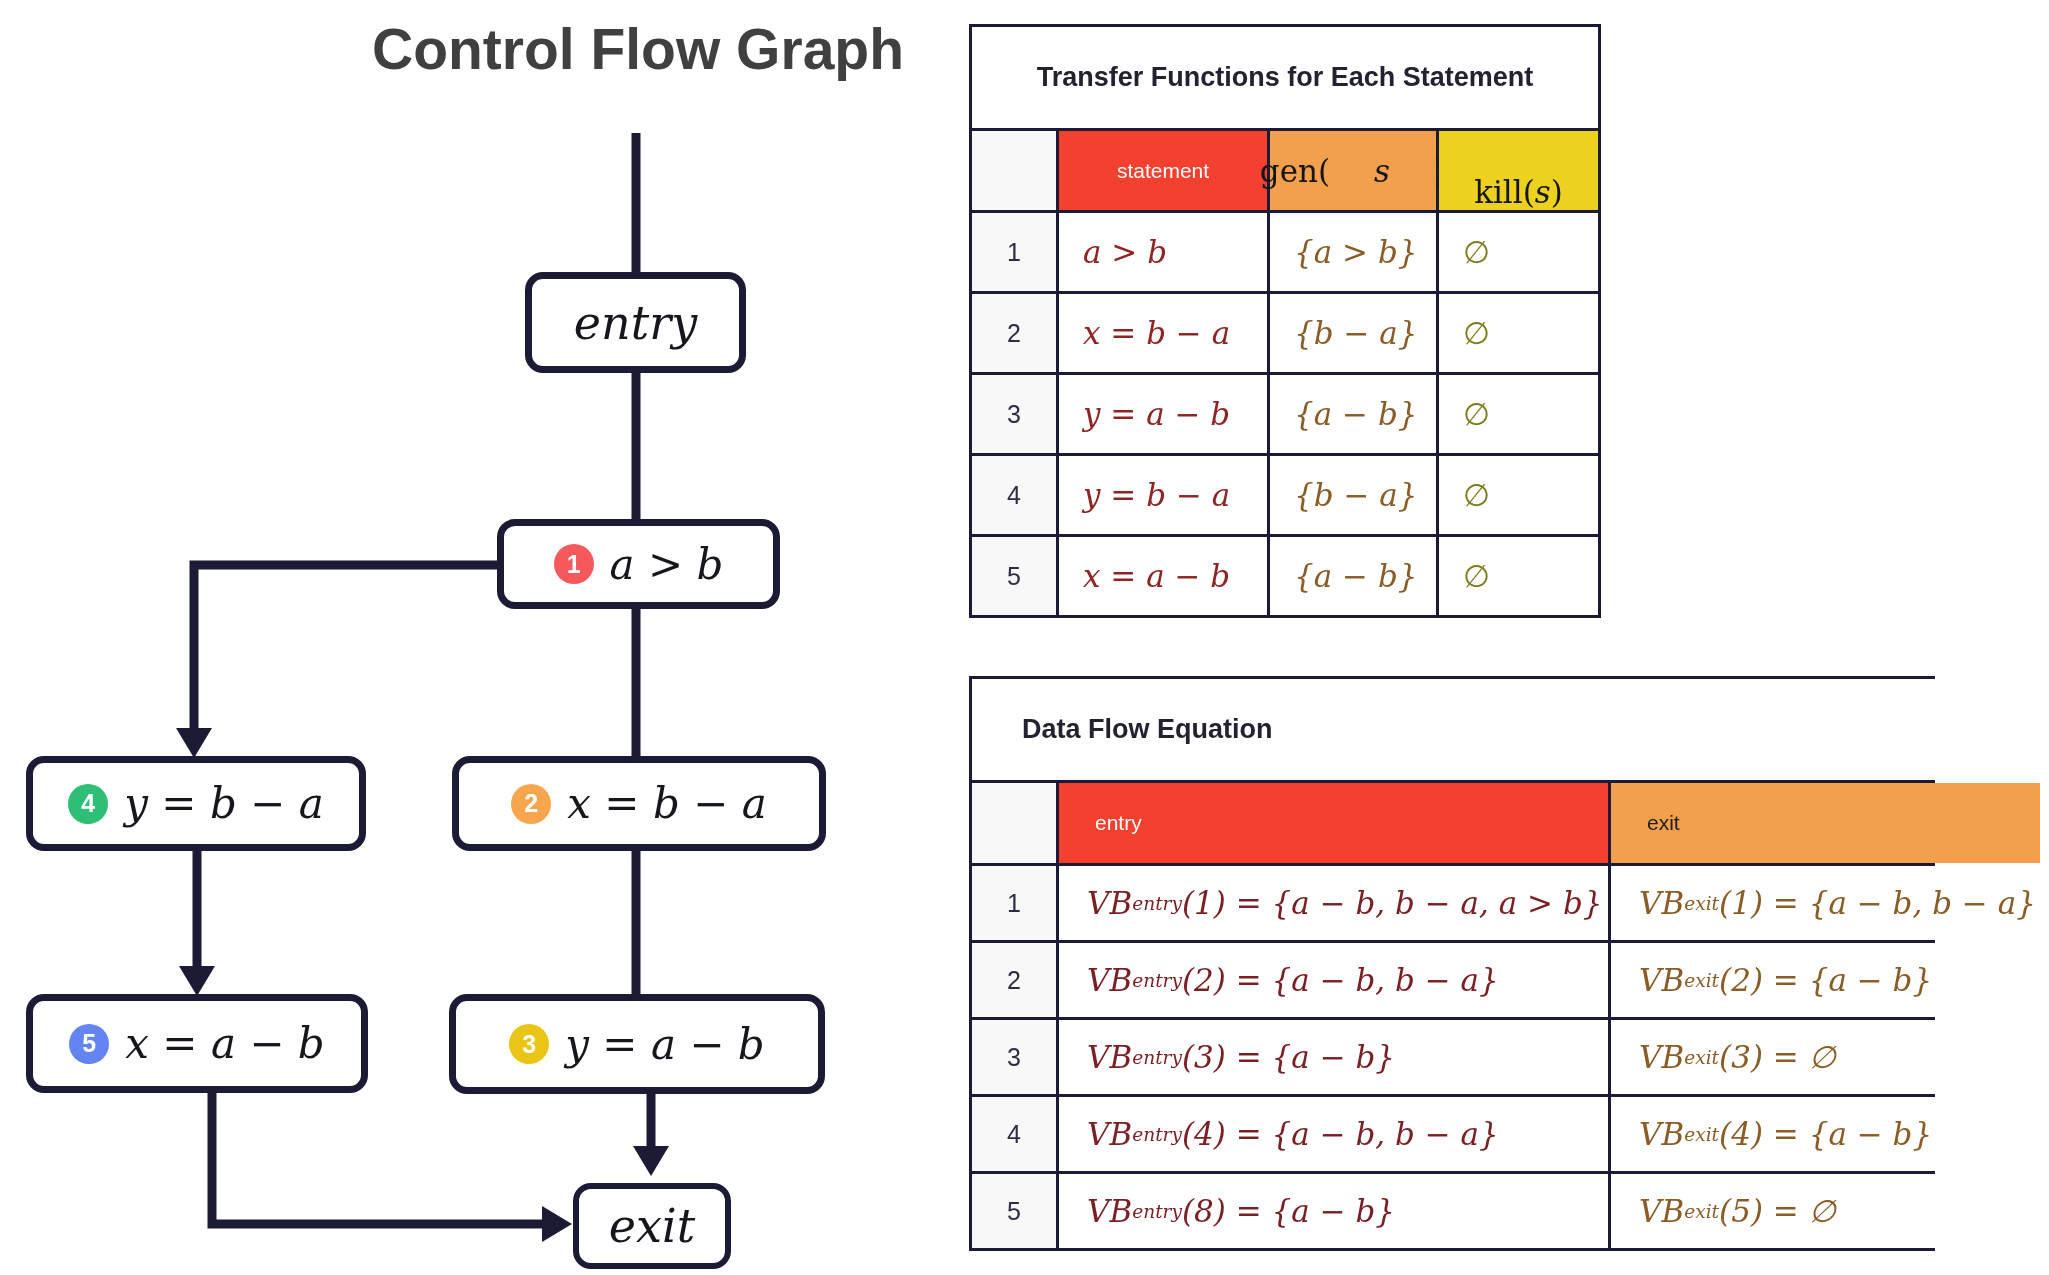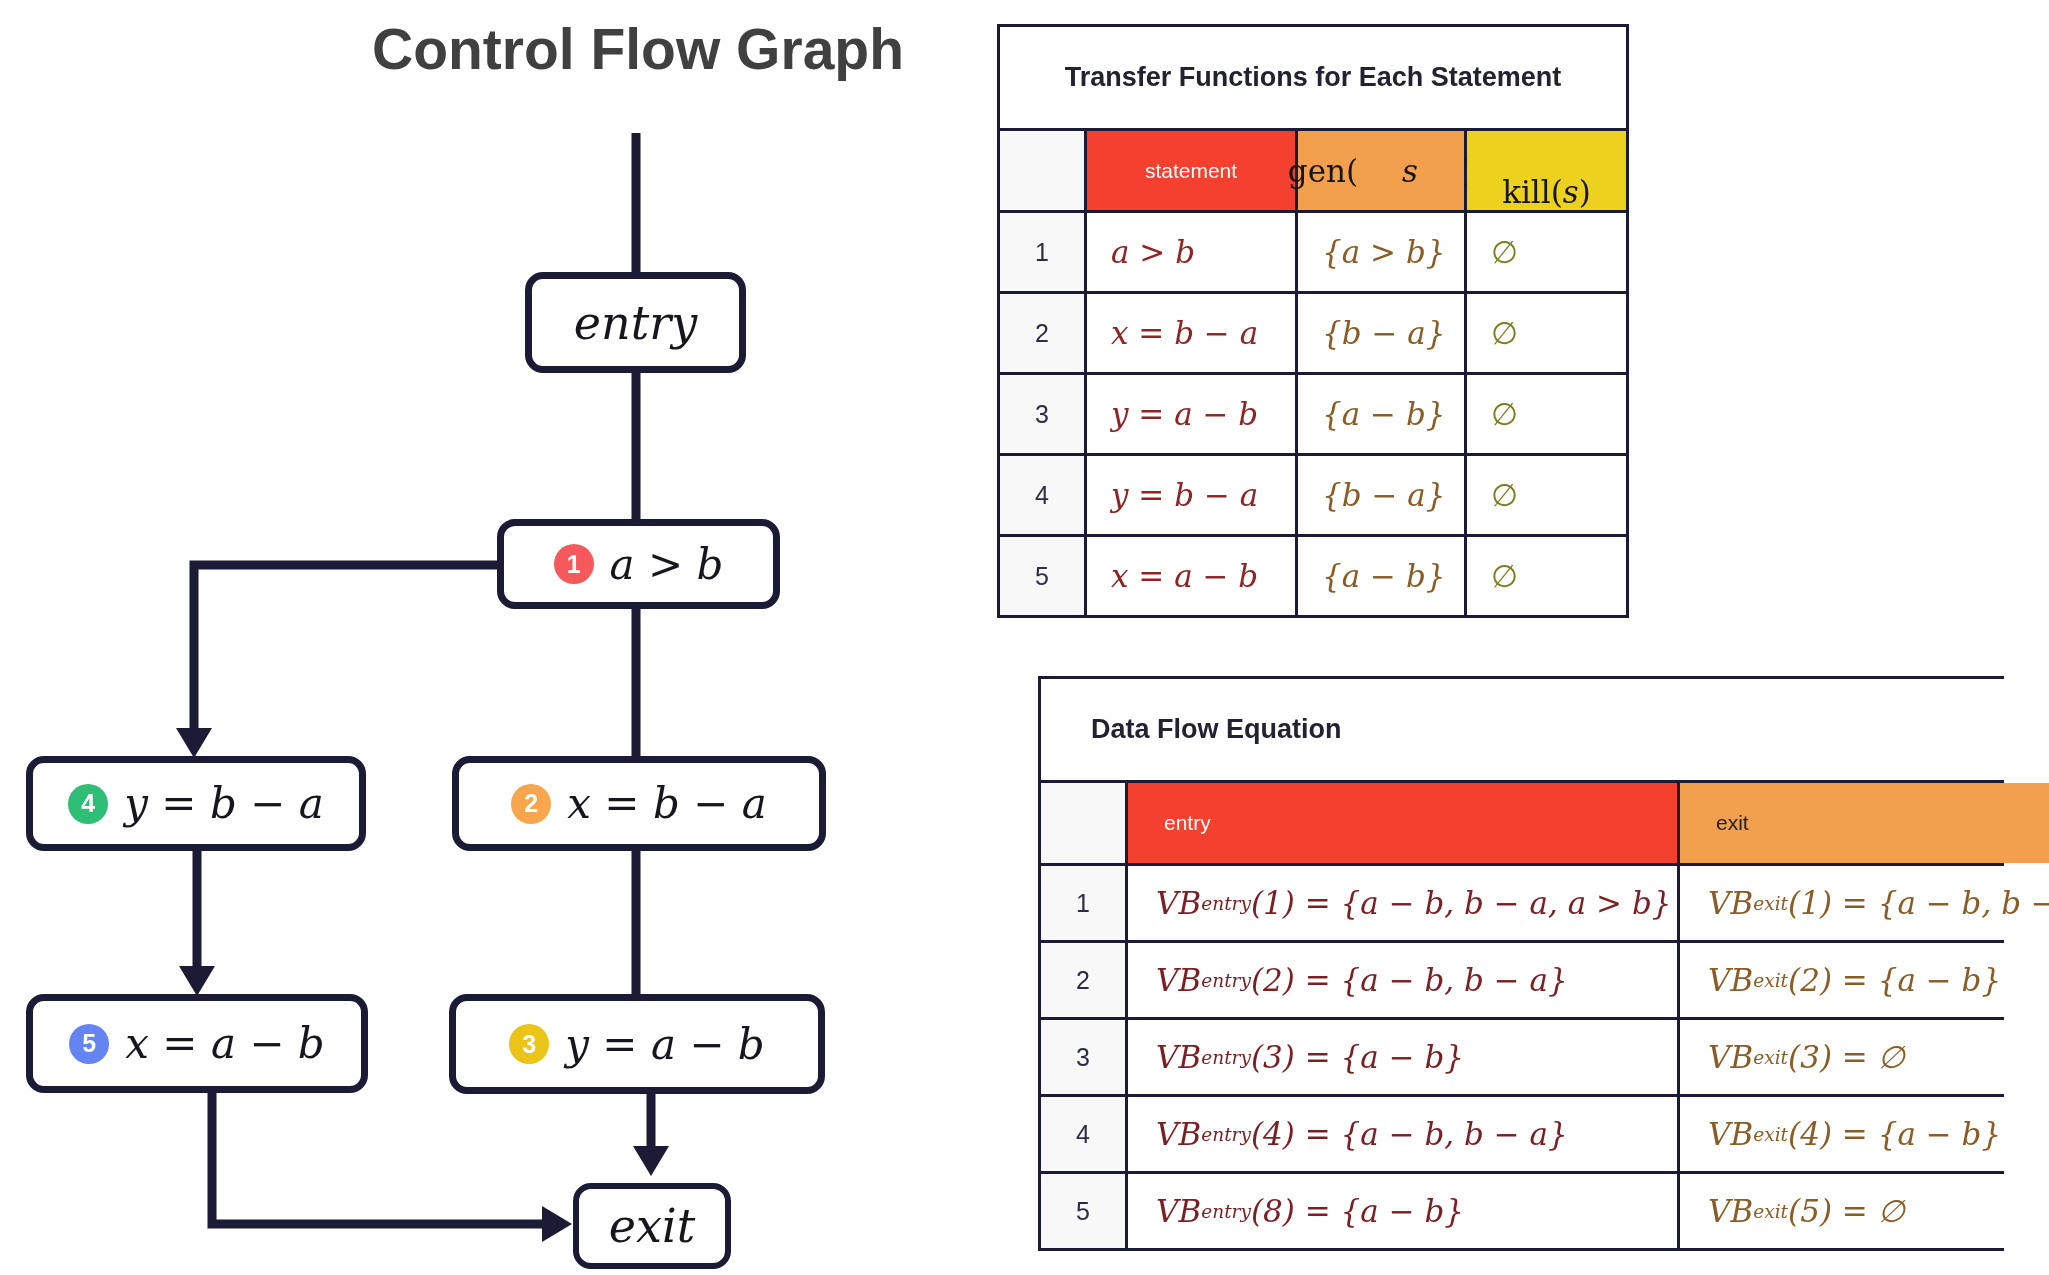--- a/index.html
+++ b/index.html
@@ -10,21 +10,21 @@
   .node{position:absolute;z-index:2;background:#ffffff;border:7px solid #1B1B35;border-radius:18px;
         display:flex;align-items:center;justify-content:center;gap:16px;box-sizing:border-box;}
   .math{font-family:"DejaVu Serif","Liberation Serif",serif;font-style:italic;}
   .node .label{font-size:42px;color:#16161c;white-space:nowrap;}
   .node .label-big{font-size:46px;color:#16161c;}
   .badge{width:40px;height:40px;border-radius:50%;display:flex;align-items:center;justify-content:center;
          color:#ffffff;font-weight:bold;font-size:25px;font-family:"Liberation Sans",sans-serif;flex:0 0 auto;}
   #page-title{position:absolute;left:238px;top:16px;width:800px;text-align:center;
               font-size:57px;font-weight:800;color:#404040;letter-spacing:0px;}
   
-  .tbl{position:absolute;background:#1B1B35;display:grid;gap:3px;padding:3px;box-sizing:border-box;z-index:2;margin-left:28px;}
+  .tbl{position:absolute;background:#1B1B35;display:grid;gap:3px;padding:3px;box-sizing:border-box;z-index:2;}
   .cell{background:#ffffff;display:flex;align-items:center;box-sizing:border-box;}
   .cell.center{justify-content:center;}
   .cell.numcol{background:#f8f8f8;justify-content:center;font-size:25px;color:#2c2c45;}
   .tbl-title{font-weight:bold;font-size:27px;color:#222230;}
   .hdr-sans{font-weight:normal;font-size:21px;}
   .hdr-white{color:#ffffff;}
   .hdr-dark{color:#1f1f1f;}
   .hdr-math{font-family:"DejaVu Serif","Liberation Serif",serif;font-size:31px;color:#161616;}
   .hdr-math i{font-style:italic;}
   .val{font-size:31px;white-space:nowrap;}
@@ -133,21 +133,21 @@
     <div class="cell math val c-statement pad24">y = b − a</div>
     <div class="cell math val c-gen pad24">{b − a}</div>
     <div class="cell math val c-kill pad24">∅</div>
 
     <div class="cell numcol">5</div>
     <div class="cell math val c-statement pad24">x = a − b</div>
     <div class="cell math val c-gen pad24">{a − b}</div>
     <div class="cell math val c-kill pad24">∅</div>
   </div>
 
-  <div class="tbl" style="left:1010px;top:676px;width:966px;grid-template-columns:84px 549px 429px;grid-template-rows:101px 80px 74px 74px 74px 74px 74px;">
+  <div class="tbl" style="left:969px;top:676px;width:966px;grid-template-columns:84px 549px 429px;grid-template-rows:101px 80px 74px 74px 74px 74px 74px;">
     <div class="cell tbl-title pad50" style="grid-column:1 / span 3;">Data Flow Equation</div>
 
     <div class="cell numcol"></div>
     <div class="cell hdr-sans hdr-white pad36" style="background: rgb(244, 64, 46);">entry</div>
     <div class="cell hdr-sans hdr-dark pad36" style="background: rgb(242, 160, 78);">exit</div>
 
     <div class="cell numcol">1</div>
     <div class="cell math val c-entryval pad28">
       <span>VB</span>
         <sub>entry</sub>

